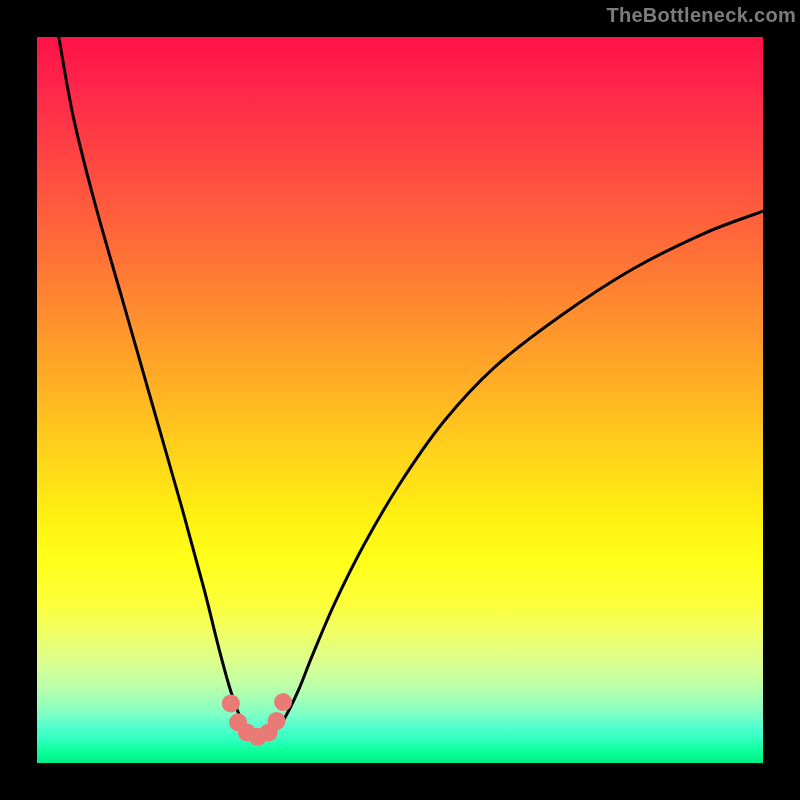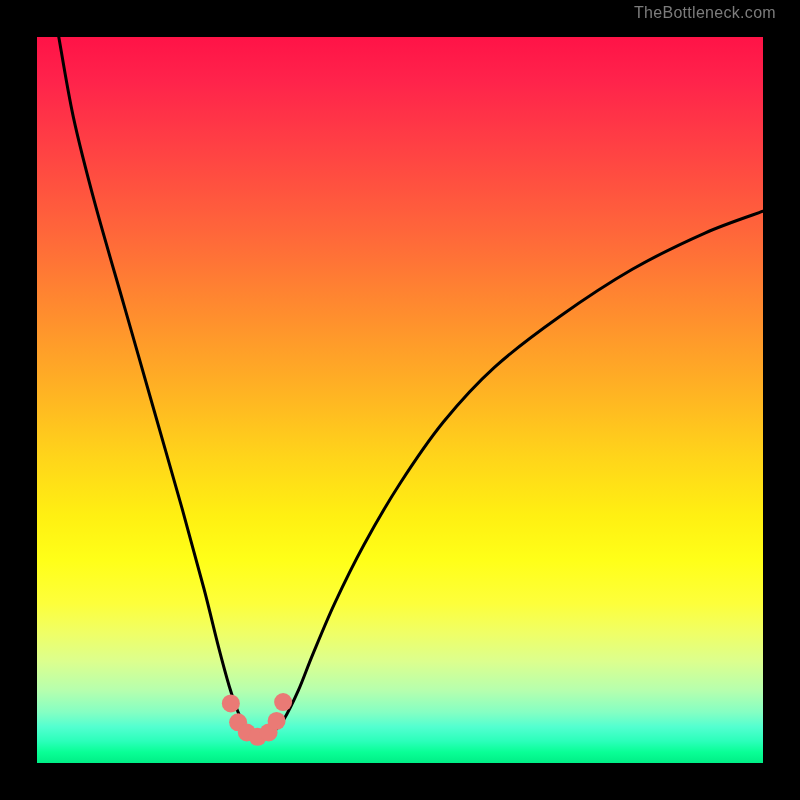--- a/index.html
+++ b/index.html
@@ -12,25 +12,25 @@
     font-family: Arial, Helvetica, sans-serif;
   }
   .frame {
     position: absolute;
     left: 0; top: 0;
     width: 800px; height: 800px;
     background: #000;
   }
   .watermark {
     position: absolute;
-    right: 24px;
+    right: 4px;
     top: 4px;
     color: #7c7c7c;
-    font-size: 16px;
-    font-weight: 400;
+    font-size: 20px;
+    font-weight: 700;
     letter-spacing: 0.3px;
   }
   
   .plot {
     position: absolute;
     left: 37px;
     top: 37px;
     width: 726px;
     height: 726px;
     background: linear-gradient(

